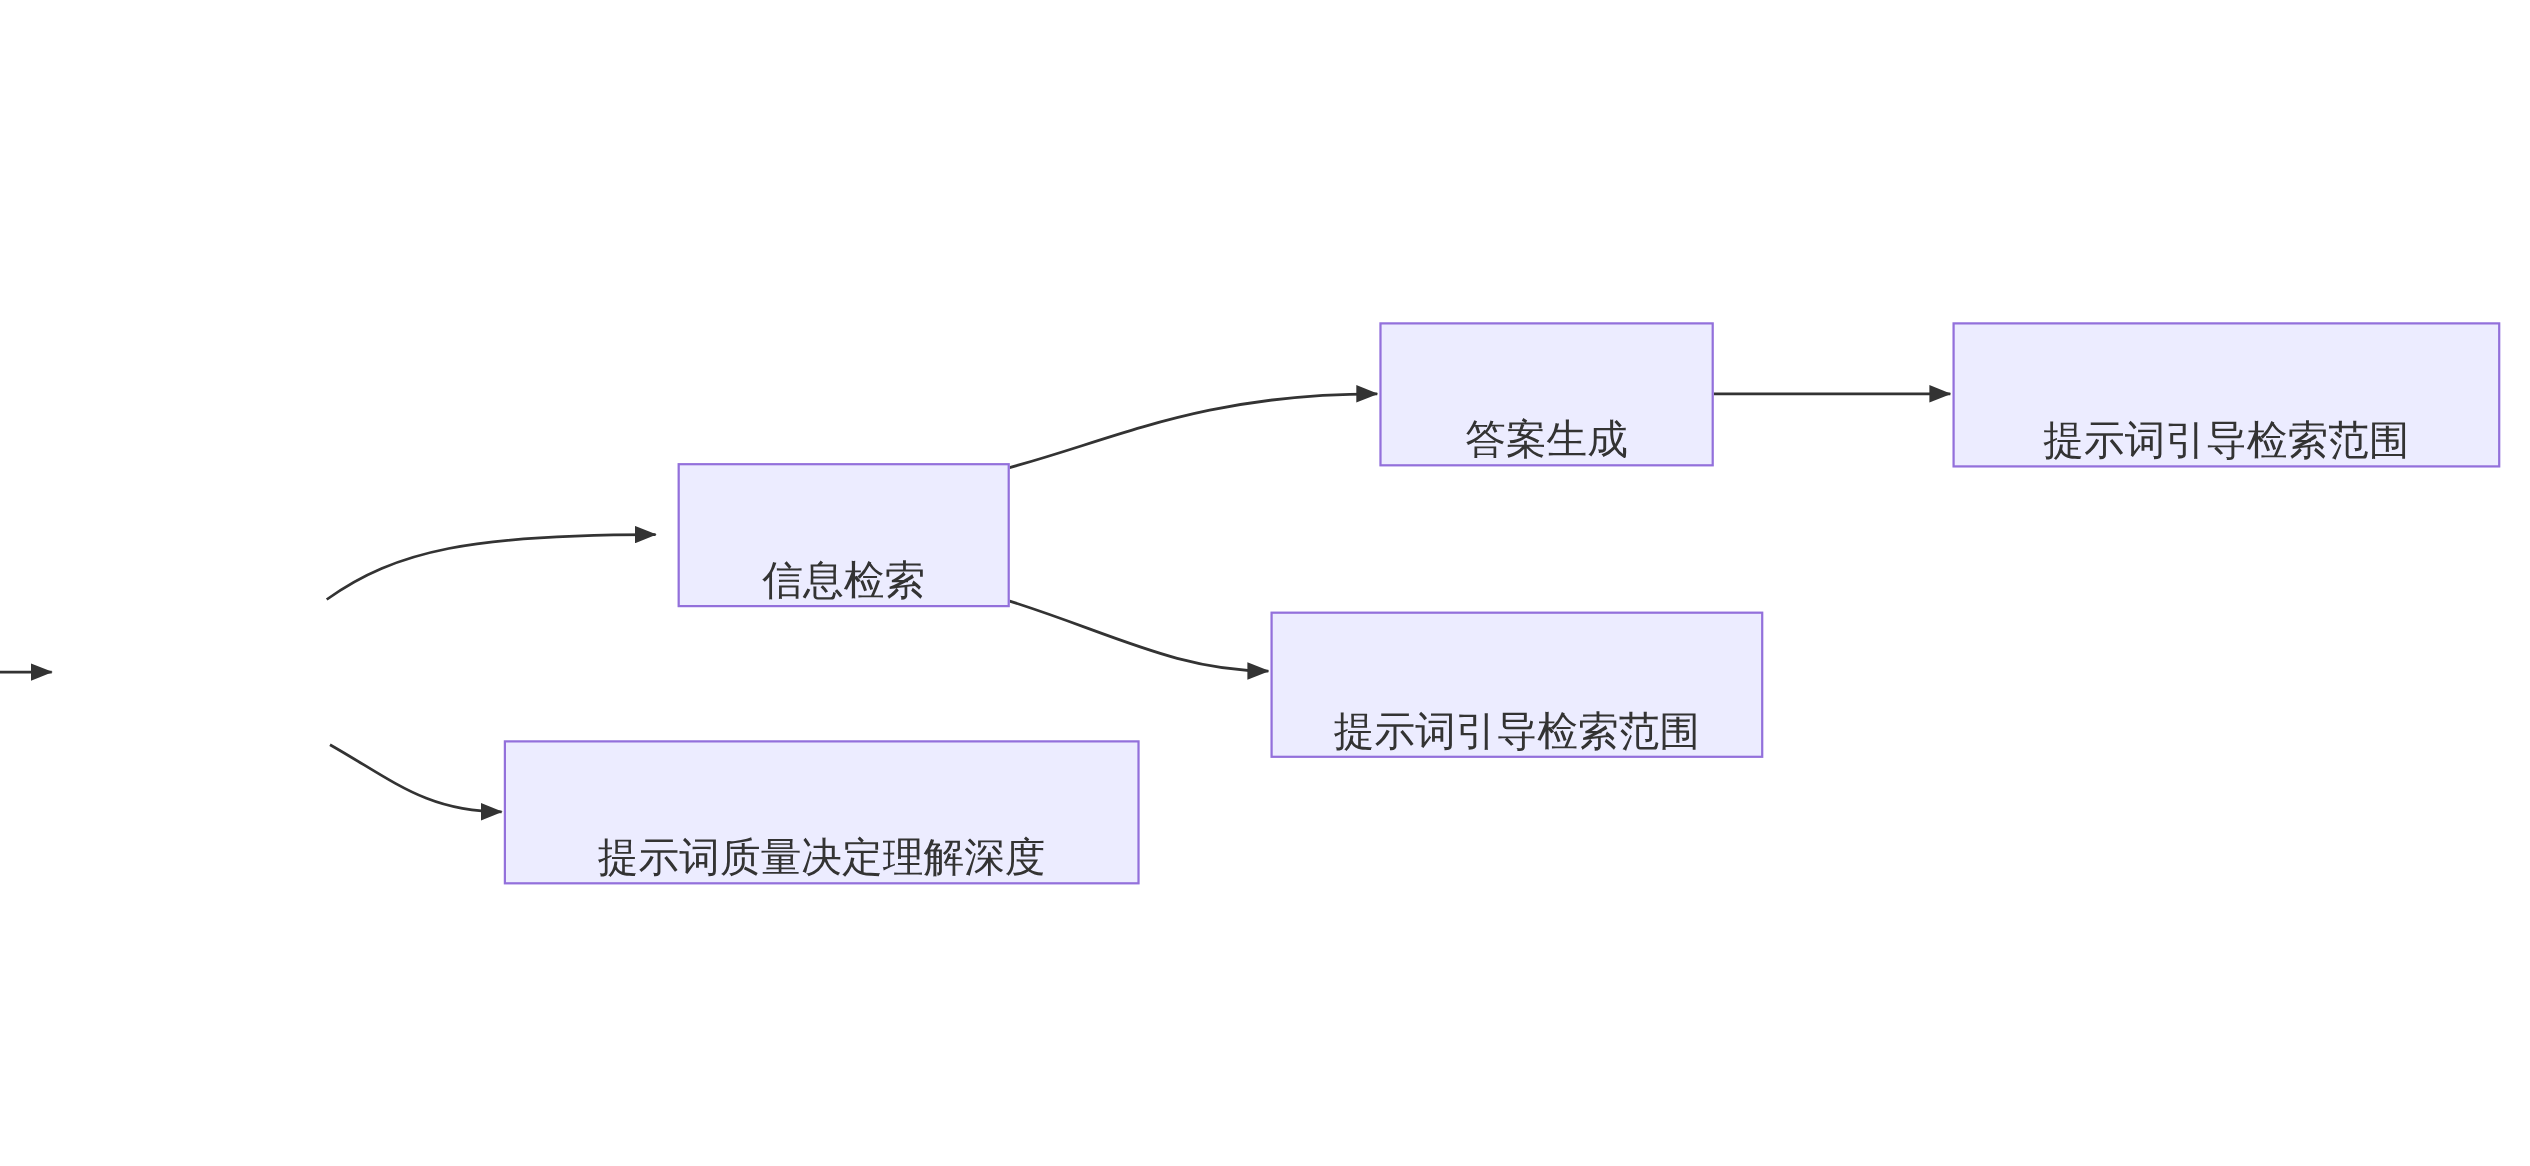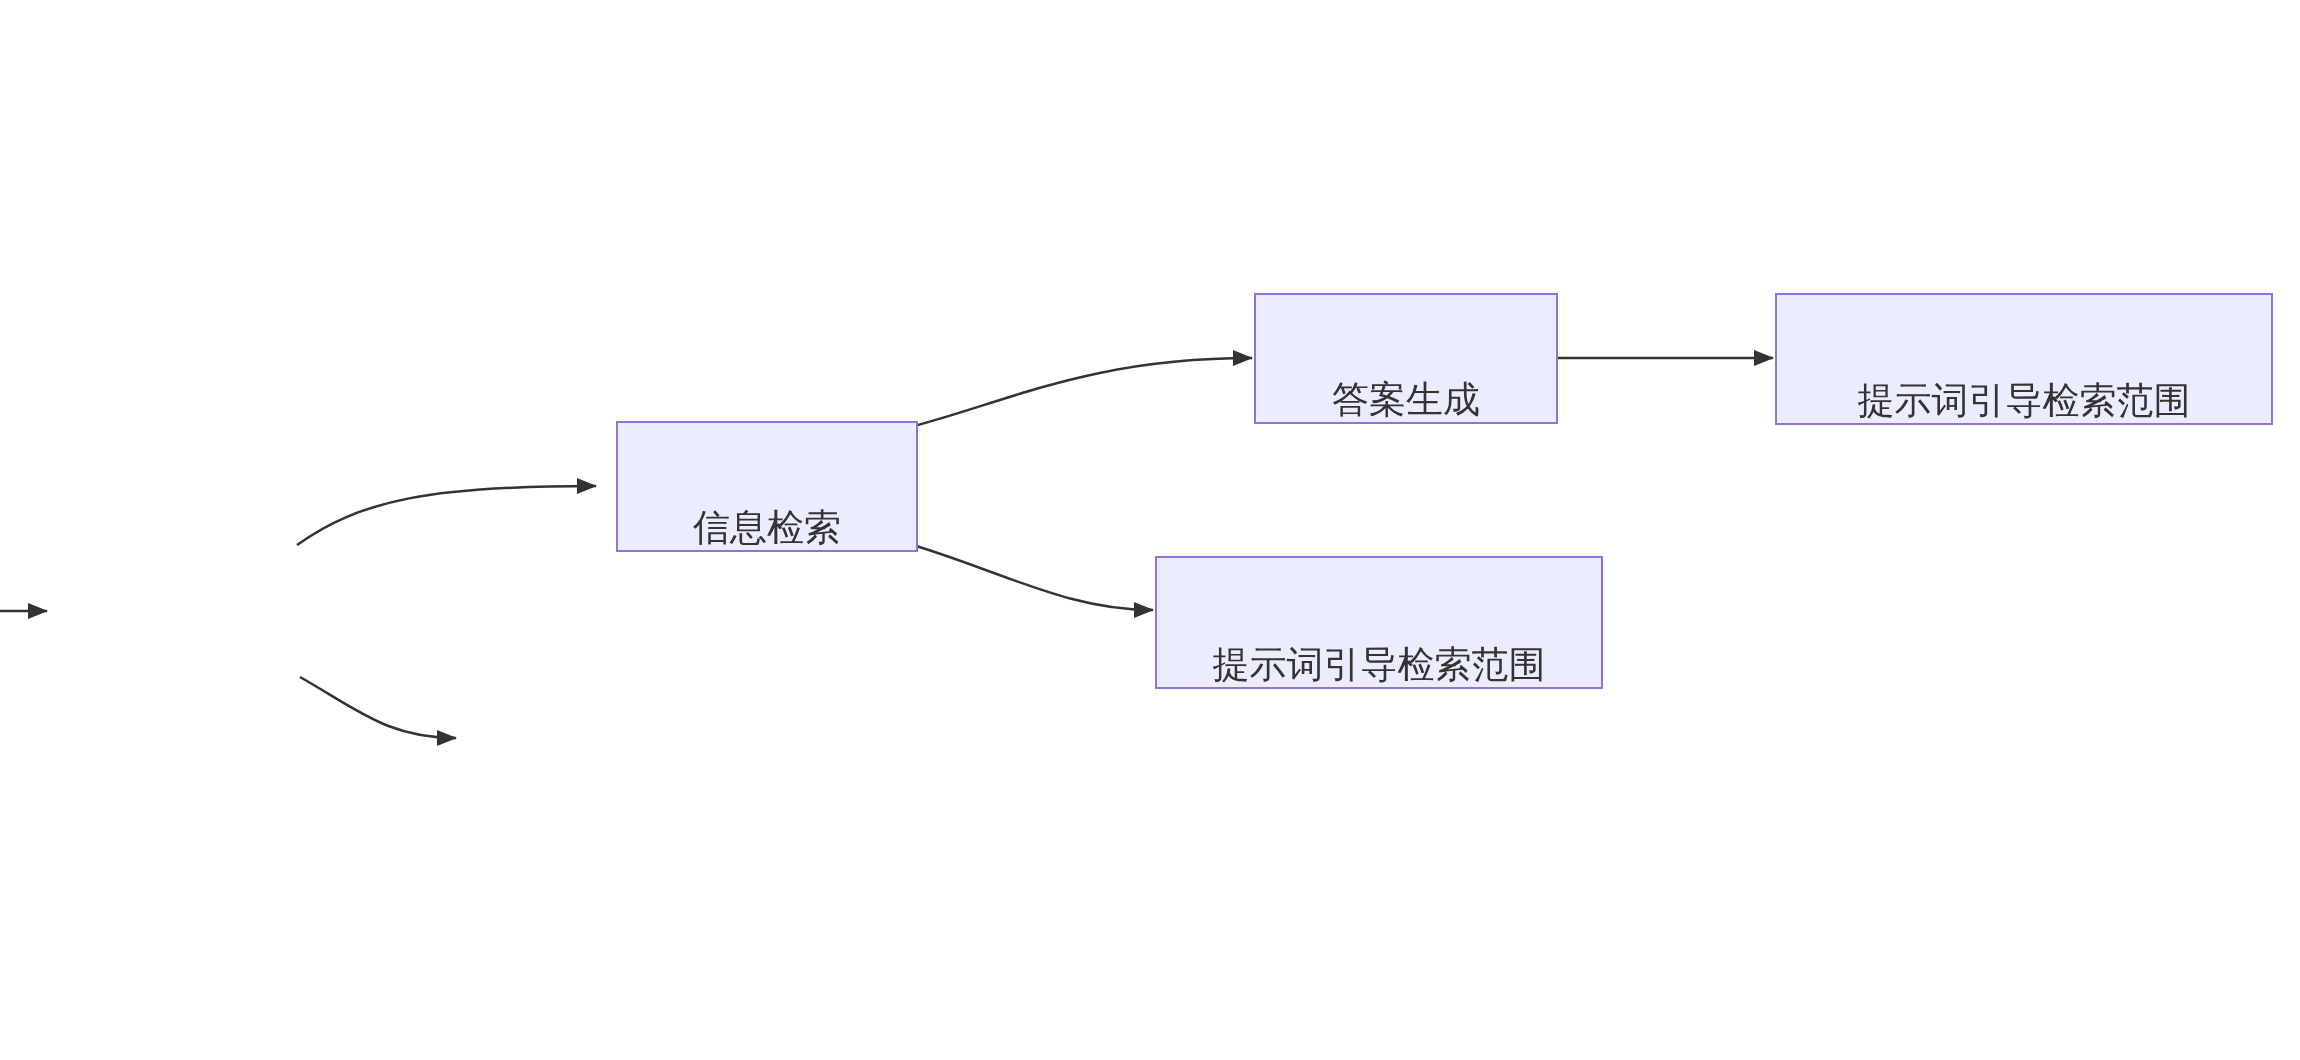--- a/index.html
+++ b/index.html
@@ -76,14 +76,17 @@
   </div>
 
   <div class="node" style="left: 1775px; top: 293px; width: 498px; height: 132px;">
     <span class="node-label">提示词引导检索范围</span>
   </div>
 
   <div class="node" style="left: 1155px; top: 544px; width: 448px; height: 133px; margin-top: 12px;">
     <span class="node-label">提示词引导检索范围</span>
   </div>
 
+  <div class="node" style="left: 458px; top: 673px; width: 578px; height: 131px;">
+    <span class="node-label">提示词质量决定理解深度</span>
+  </div>
 
 </div>
 
 </body></html>

